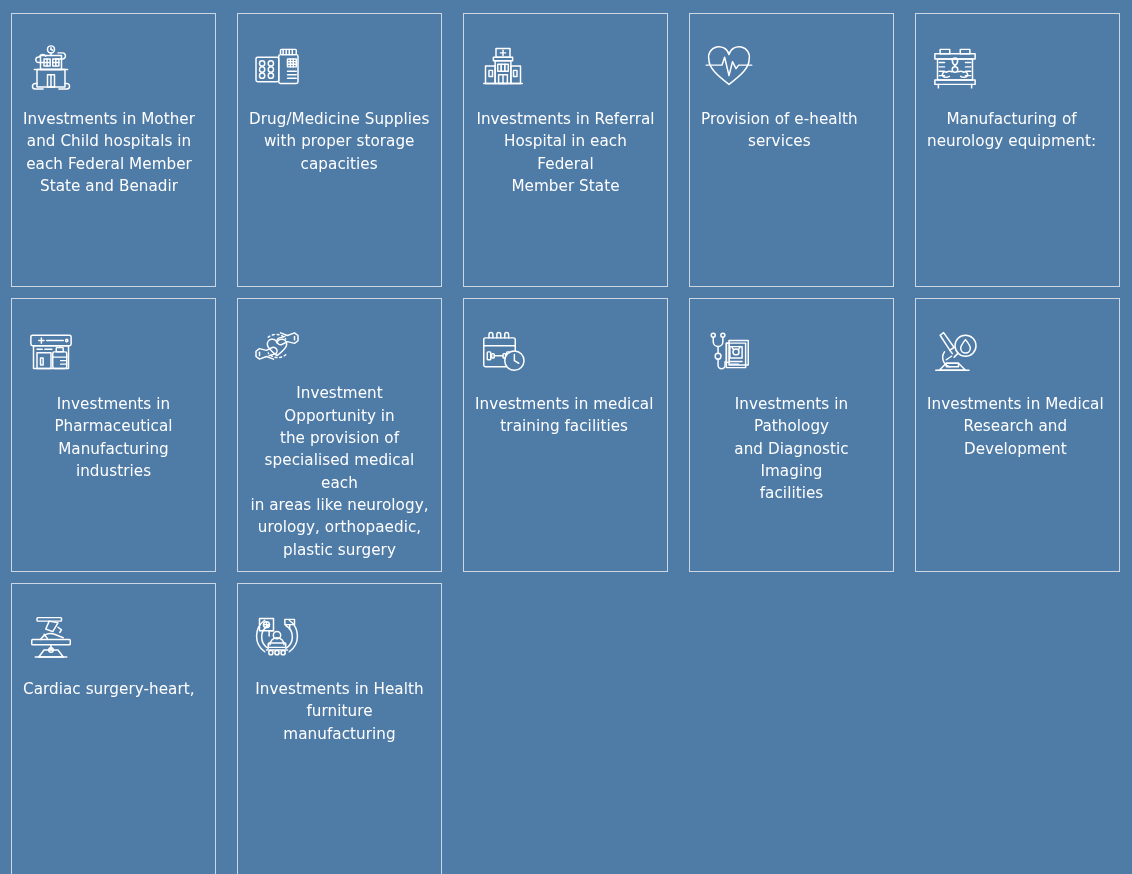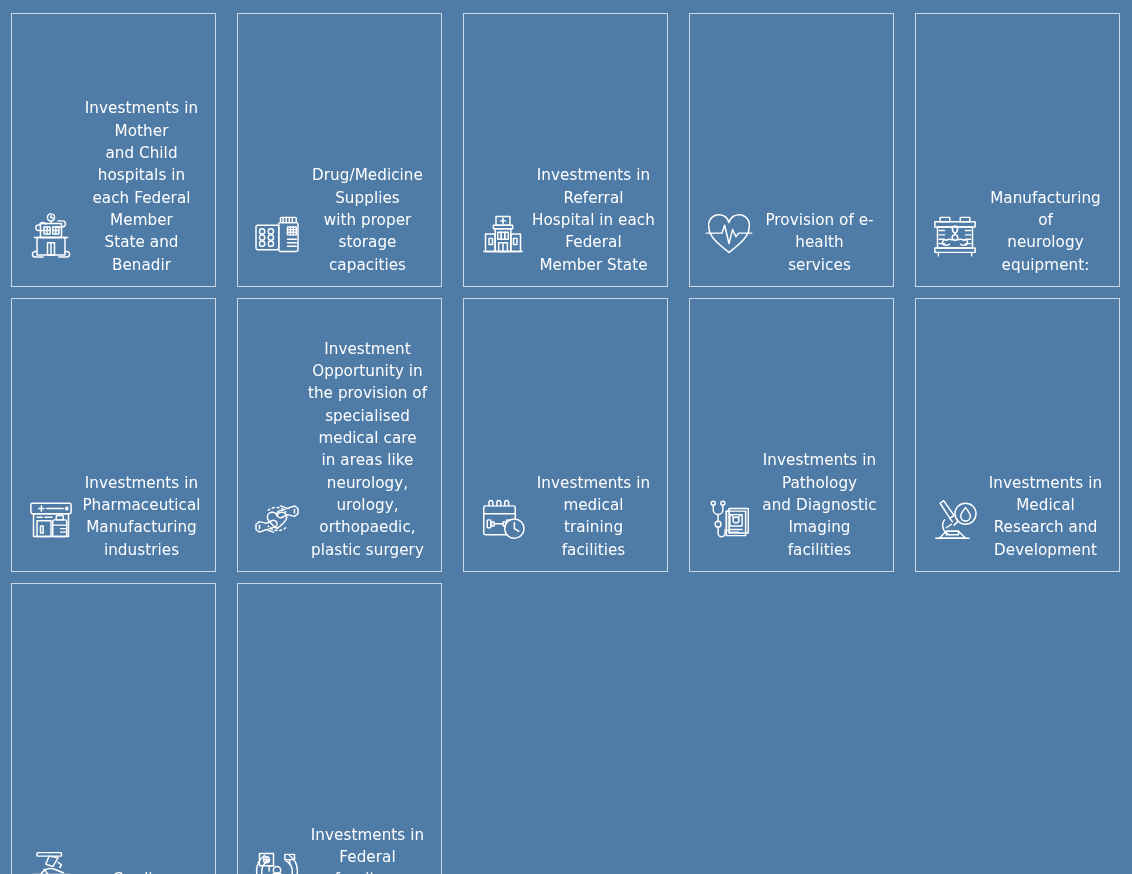--- a/index.html
+++ b/index.html
@@ -23,22 +23,22 @@
   .card-row {
     display: flex;
     gap: 21px;
     flex: 0 0 auto;
   }
   .card {
     width: 205px;
     border: 1px solid #ccd7e3;
     background: #4f7ba7;
     display: flex;
-    flex-direction: row;
-    align-items: flex-end;
+    flex-direction: column;
+    align-items: flex-start;
     padding: 18px 11px 10px 11px;
   }
   .card.spacer {
     border: none;
     background: transparent;
   }
   .row-1 .card, .row-2 .card { height: 274px; }
   .row-3 .card { height: 341px; }
 
   .card-icon {
@@ -239,21 +239,21 @@
           <path d="M36 17 L 44 20 L 52 17 L 56 20 L 56 26 L 52 29 L 44 27 L 38 30 A 4 4 0 0 1 34 23 L 41 21"></path>
           <line x1="52" y1="21" x2="52" y2="25"></line>
           <path d="M28 47 L 20 44 L 12 47 L 8 44 L 8 38 L 12 35 L 20 37 L 26 34 A 4 4 0 0 1 30 41 L 23 43"></path>
           <line x1="12" y1="39" x2="12" y2="43"></line>
           <path d="M22 22 a14 14 0 0 1 20 2" stroke-dasharray="2.2 3.2"></path>
           <path d="M42 42 a14 14 0 0 1 -20 -2" stroke-dasharray="2.2 3.2"></path>
         </svg>
       </div>
       <div class="card-label">Investment Opportunity in
 the provision of
-specialised medical care
+specialised medical each
 in areas like neurology,
 urology, orthopaedic,
 plastic surgery</div>
     </div>
 
     <div class="card">
       <div class="card-icon">
         <svg viewBox="0 0 64 64">
           <rect x="10" y="17" width="36" height="33" rx="2"></rect>
           <line x1="10" y1="26" x2="46" y2="26"></line>
@@ -356,21 +356,21 @@
           <path d="M28 26 h-5 v6"></path>
           <circle cx="32" cy="31" r="4.2"></circle>
           <path d="M24 42 a8 8 0 0 1 16 0"></path>
           <rect x="22" y="40" width="20" height="5" rx="1"></rect>
           <line x1="20" y1="48" x2="44" y2="48"></line>
           <circle cx="25" cy="51" r="2.4"></circle>
           <circle cx="32" cy="51" r="2.4"></circle>
           <circle cx="39" cy="51" r="2.4"></circle>
         </svg>
       </div>
-      <div class="card-label">Investments in Federal
+      <div class="card-label">Investments in Health
 furniture manufacturing</div>
     </div>
 
     <div class="card spacer"></div>
     <div class="card spacer"></div>
     <div class="card spacer"></div>
 
   </div>
 
 </div>

